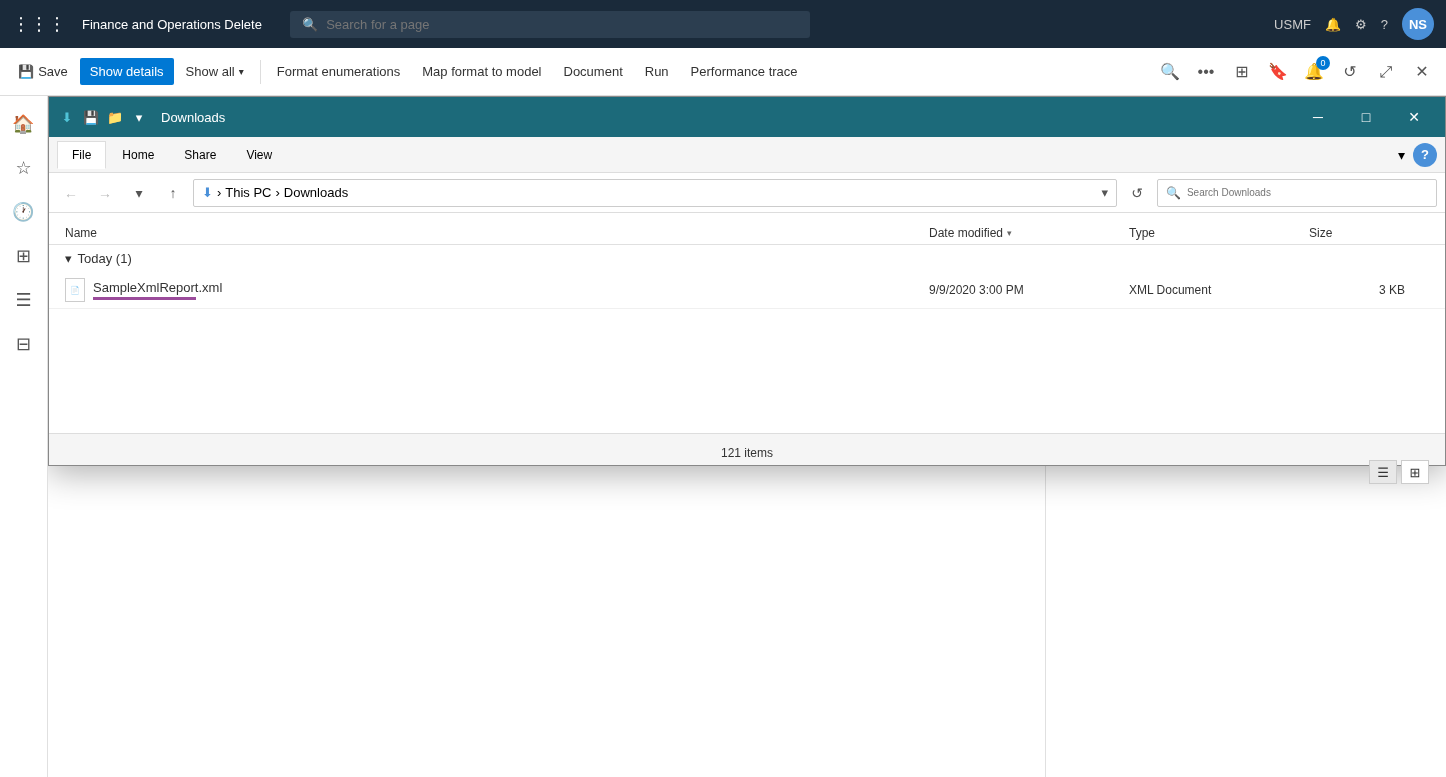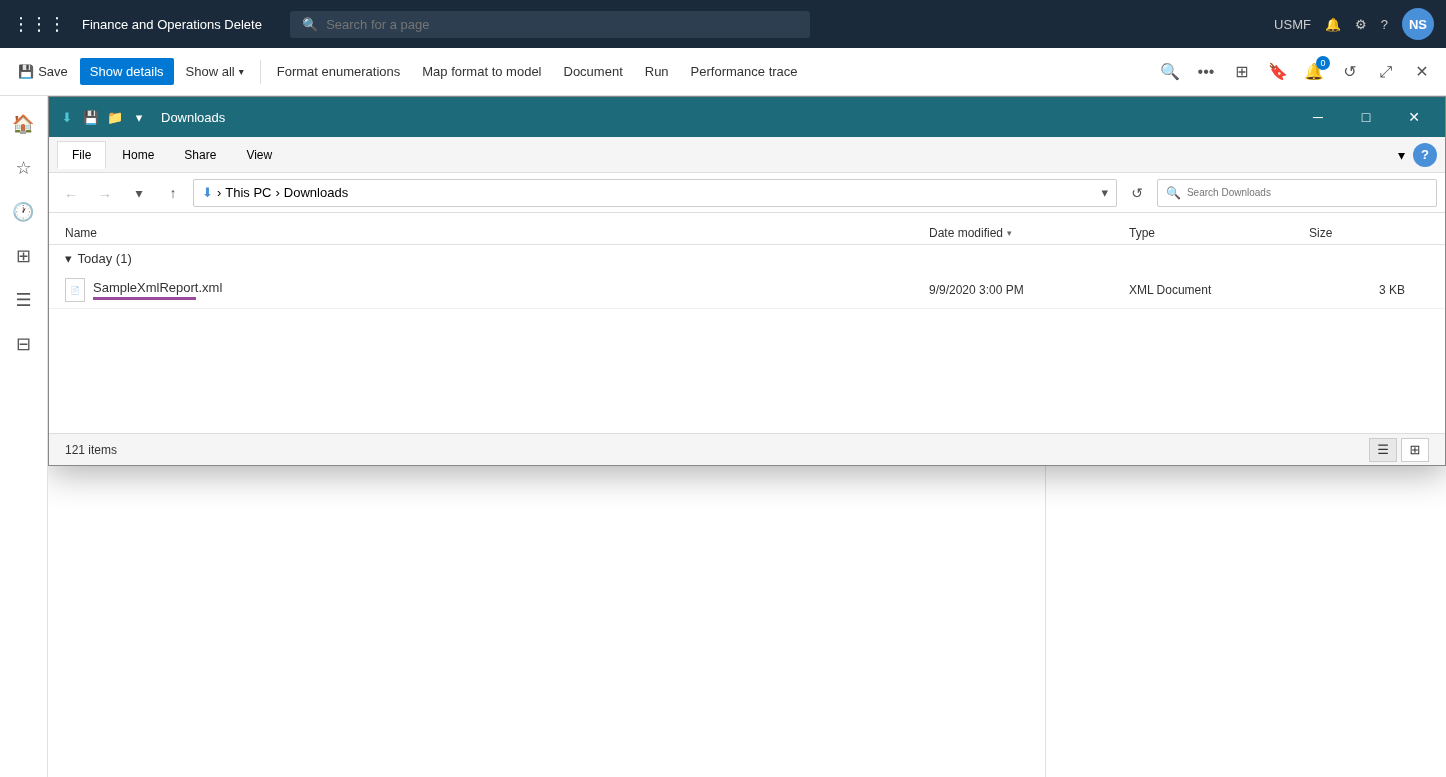--- a/index.html
+++ b/index.html
@@ -487,20 +487,21 @@
     .dl-statusbar {
       border-top: 1px solid #ddd;
       height: 32px;
       display: flex;
       align-items: center;
       padding: 12px 16px;
       font-size: 12px;
       color: #333;
       background: #f5f5f5;
       gap: auto;
+      flex-direction: column;
     }
     .dl-statusbar-right {
       margin-left: auto;
       display: flex;
       gap: 4px;
     }
     .dl-view-btn {
       width: 28px; height: 24px;
       border: 1px solid #ccc;
       background: #fff;

